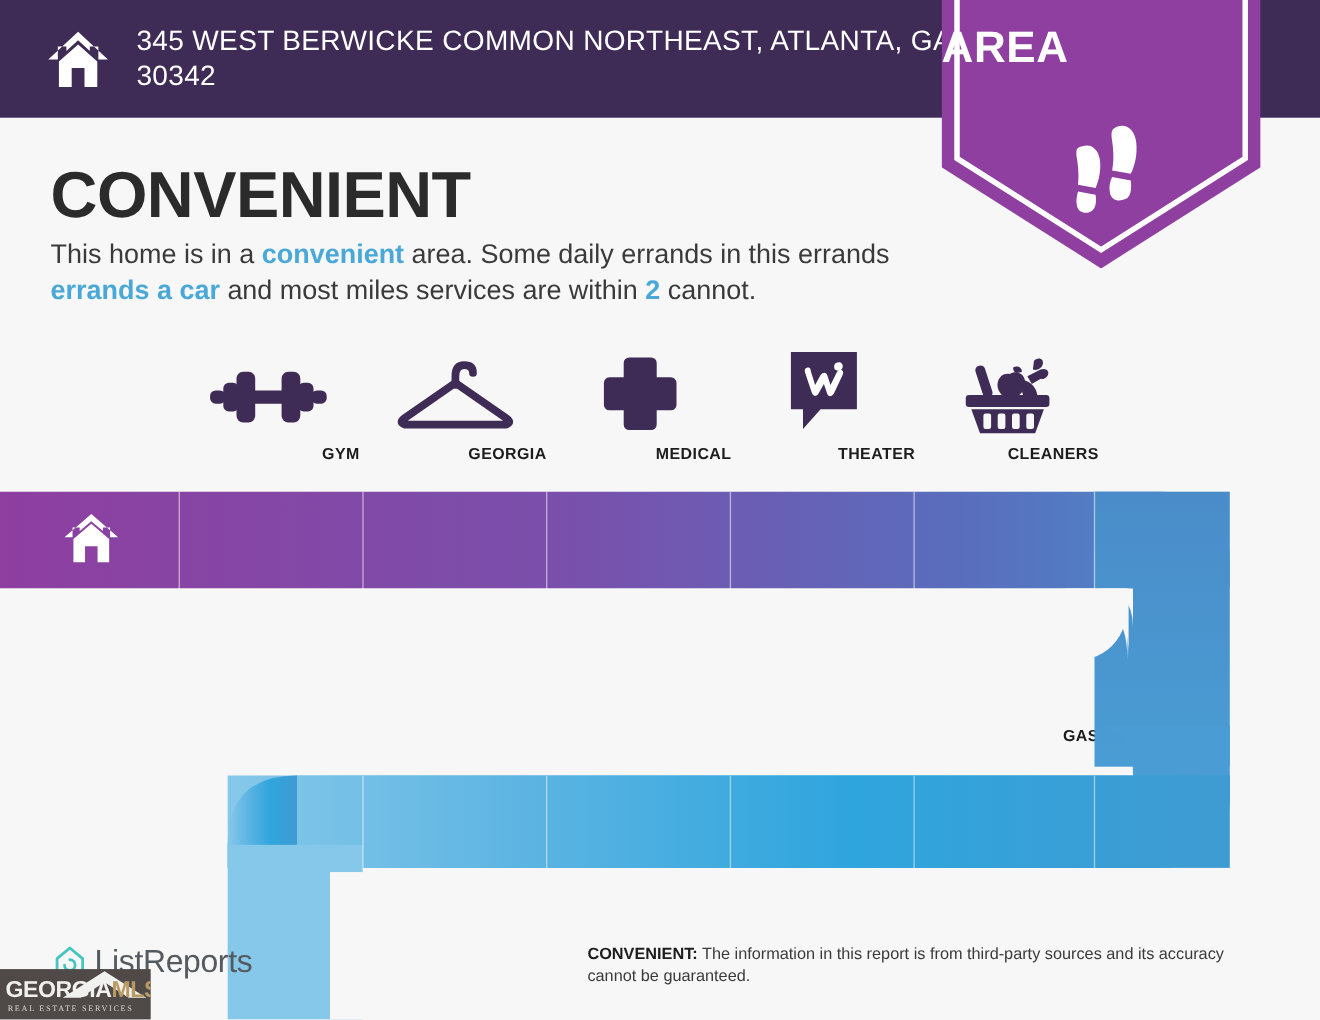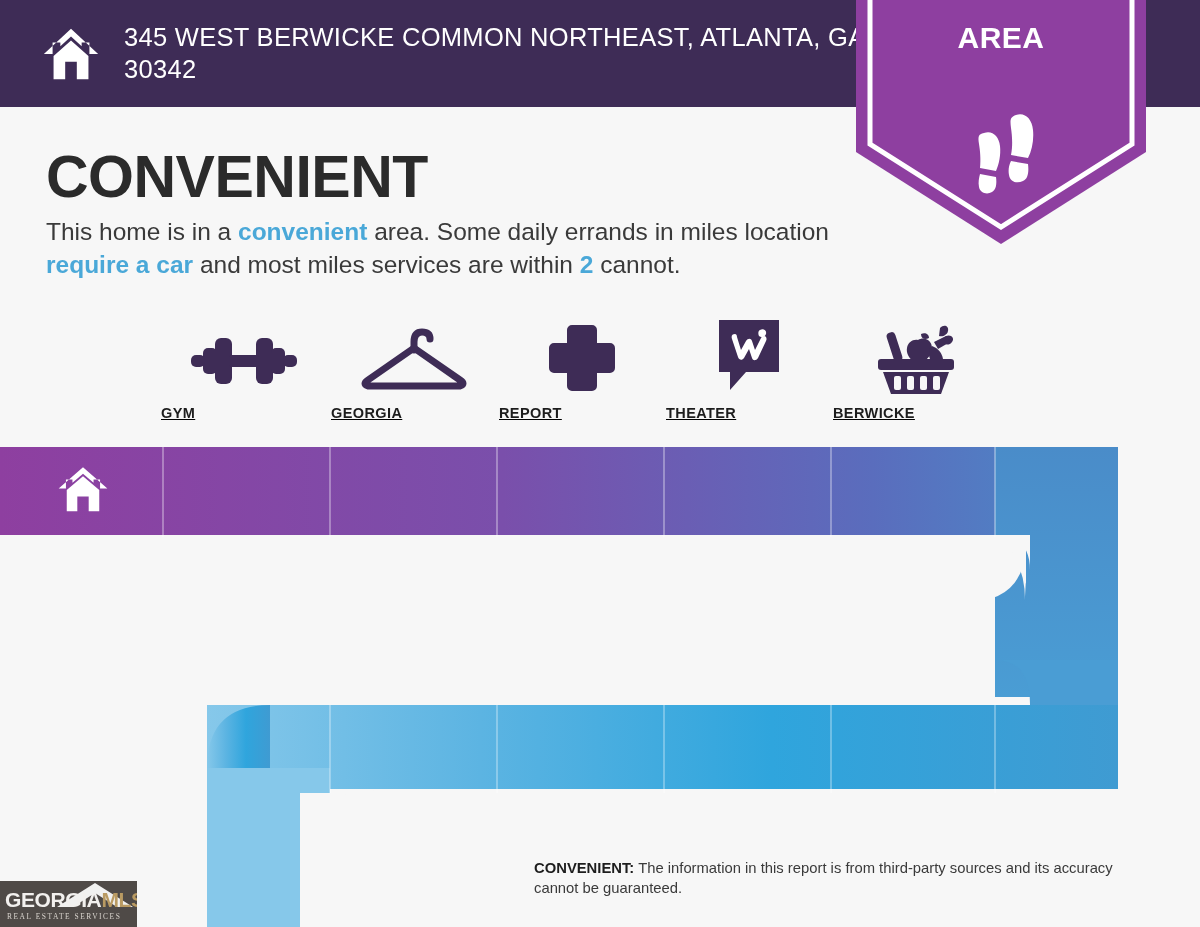--- a/index.html
+++ b/index.html
@@ -43,23 +43,23 @@
   .badge {
     position: absolute;
     left: 856px; top: -8px;
     width: 290px; height: 252px;
     z-index: 5;
   }
   .badge svg { display: block; }
   .badge-label {
     position: absolute;
     left: 0; top: 28px; width: 290px;
-    text-align: center;
+    text-align: left;
     color: #ffffff;
-    font-size: 30px;
+    font-size: 40px;
     font-weight: 700;
     line-height: 1.17;
     letter-spacing: .5px;
     pointer-events: none;
   }
 
   
   .headline {
     position: absolute; left: 46px; top: 143px;
     font-size: 59px; font-weight: 700;
@@ -75,22 +75,21 @@
   }
   .subtitle b { color: #4aa8d8; font-weight: 700; }
 
   
   .icon-row { position: absolute; left: 0; width: 1200px; }
   .icon-row.row1 { top: 322px; }
   .icon-row.row2 { top: 579px; }
   .icon-cell {
     position: absolute;
     width: 166px;
-    text-align: left;
-    text-decoration: underline;
+    text-align: right;
   }
   .icon-art {
     height: 72px;
     display: flex; align-items: flex-end; justify-content: center;
   }
   .icon-label {
     margin-top: 11px;
     font-size: 14.5px;
     font-weight: 700;
     color: #1d1d1d;
@@ -195,21 +194,21 @@
         <path d="M155 169 l17 3 c1 8 0 15 -5 17 c-6 3 -13 1 -14 -6 c-1 -5 0 -10 2 -14 z"></path>
       </g>
     </svg>
     <div class="badge-label">
       <div>AREA</div>
     </div>
   </div>
 
   <h1 class="headline">CONVENIENT</h1>
   <p class="subtitle">
-    <span>This home is in a </span><b>convenient</b><span> area. Some daily errands in miles location </span><b>require a car</b><span> and most miles services are within </span><b>2</b><span> cannot.</span>
+    <span>This home is in a </span><b>convenient</b><span> area. Some daily errands in this errands </span><b>errands a car</b><span> and most miles services are within </span><b>2</b><span> cannot.</span>
   </p>
 
   <div class="ribbon-layer">
     <svg width="1200" height="497" viewBox="0 0 1200 497">
       <defs>
         <linearGradient id="gradTop" x1="0" y1="0" x2="1" y2="0">
           <stop offset="0" stop-color="#8e3fa0"></stop>
           <stop offset="0.45" stop-color="#7a4fab"></stop>
           <stop offset="0.78" stop-color="#5a6dbd"></stop>
           <stop offset="1" stop-color="#4a8cc9"></stop>
@@ -292,21 +291,21 @@
       </div>
       <div class="icon-label">GEORGIA</div>
     </div>
 
     <div class="icon-cell" style="left:499px;">
       <div class="icon-art">
         <svg width="72" height="72" viewBox="0 0 72 72">
           <path fill="#3e2c56" d="M26 3 h20 a5 5 0 0 1 5 5 v13 h13 a5 5 0 0 1 5 5 v20 a5 5 0 0 1 -5 5 h-13 v13 a5 5 0 0 1 -5 5 h-20 a5 5 0 0 1 -5 -5 v-13 h-13 a5 5 0 0 1 -5 -5 v-20 a5 5 0 0 1 5 -5 h13 v-13 a5 5 0 0 1 5 -5 z"></path>
         </svg>
       </div>
-      <div class="icon-label">REPORT</div>
+      <div class="icon-label">MEDICAL</div>
     </div>
 
     <div class="icon-cell" style="left:666px;">
       <div class="icon-art">
         <svg width="68" height="76" viewBox="0 0 68 76">
           <path fill="#3e2c56" d="M4 2 h60 v52 h-33 l-16 18 v-18 h-11 z"></path>
           <path fill="#ffffff" d="M20 16 c-3 0 -4 2 -3 5 l6 18 c1 3 4 4 6 1 l5 -9 l3 9 c1 3 4 3 6 0 l8 -17 c2 -4 -2 -7 -5 -3 l-6 12 l-3 -9 c-1 -3 -4 -3 -6 0 l-5 9 l-4 -13 c-0 -2 -1 -3 -2 -3 z"></path>
           <path fill="#ffffff" d="M45 12 c3 -2 7 0 6 4 c-1 3 -5 4 -7 2 c-1 -2 -1 -5 1 -6 z"></path>
         </svg>
       </div>
@@ -333,21 +332,21 @@
             <path d="M9 54 h66 l-8 22 h-50 z"></path>
           </g>
           <g fill="#f7f7f7">
             <rect x="20" y="58" width="7" height="14" rx="2"></rect>
             <rect x="33" y="58" width="7" height="14" rx="2"></rect>
             <rect x="46" y="58" width="7" height="14" rx="2"></rect>
             <rect x="59" y="58" width="7" height="14" rx="2"></rect>
           </g>
         </svg>
       </div>
-      <div class="icon-label">BERWICKE</div>
+      <div class="icon-label">CLEANERS</div>
     </div>
   </div>
 
   <div class="house-cell-icon">
     <svg width="52" height="50" viewBox="0 0 64 60">
       <path fill="#ffffff" d="M32 2 L62 28 L53 28 L53 17 L45 17 L45 21 L32 10 L19 21 L19 17 L11 17 L11 28 L2 28 Z"></path>
       <path fill="#ffffff" d="M12 30 L32 13 L52 30 L52 56 L39 56 L39 38 L25 38 L25 56 L12 56 Z"></path>
     </svg>
   </div>
 
@@ -463,20 +462,29 @@
   <svg style="position:absolute;left:0;top:705px;width:1200px;height:88px;z-index:3;pointer-events:none">
     <g stroke="#ffffff" stroke-width="1.2" opacity=".5">
       <line x1="330" y1="0" x2="330" y2="88"></line>
       <line x1="497" y1="0" x2="497" y2="88"></line>
       <line x1="664" y1="0" x2="664" y2="88"></line>
       <line x1="831" y1="0" x2="831" y2="88"></line>
       <line x1="995" y1="0" x2="995" y2="88"></line>
     </g>
   </svg>
 
+  <div class="lr-logo">
+    <span>
+      <svg width="31" height="31" viewBox="0 0 32 32">
+        <path fill="none" stroke="#45c5c0" stroke-width="2.6" stroke-linejoin="round" d="M16 5 L28 15 L28 28 L4 28 L4 15 Z"></path>
+        <path fill="none" stroke="#45c5c0" stroke-width="2.6" stroke-linecap="round" d="M11 21 a5 5 0 1 0 5 -5"></path>
+      </svg>
+    </span>
+    <span class="lr-word">ListReports</span>
+  </div>
 
   <div class="mls-badge">
     <svg class="mls-roof" width="78" height="34" viewBox="0 0 78 34">
       <path fill="#ffffff" d="M38 2 L76 26 L60 26 L38 12 L16 26 L0 26 Z" opacity=".92"></path>
     </svg>
     <div class="mls-line1"><span class="mls-ga">GEORGIA</span><span class="mls-mls">MLS</span></div>
     <div class="mls-line2">REAL ESTATE SERVICES</div>
   </div>
 
   <p class="disclaimer">

